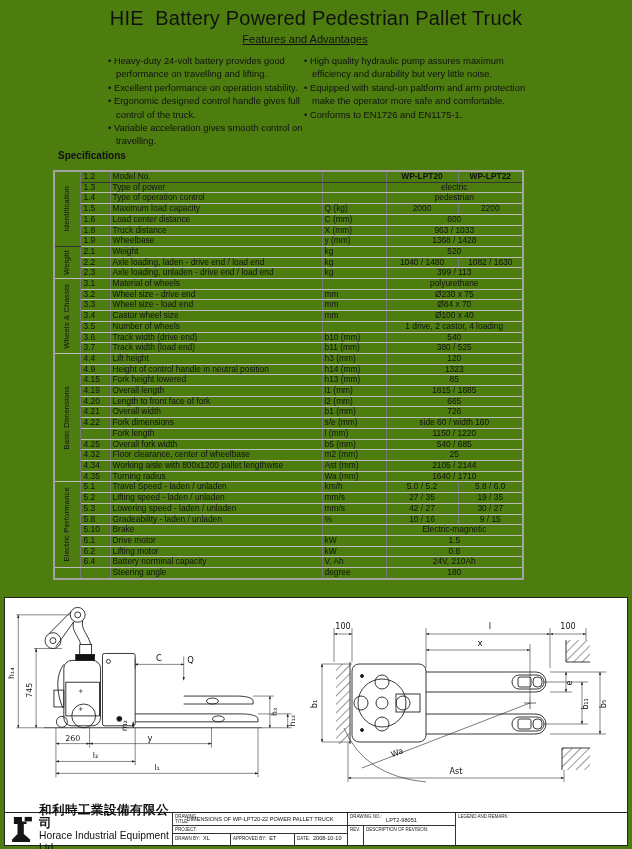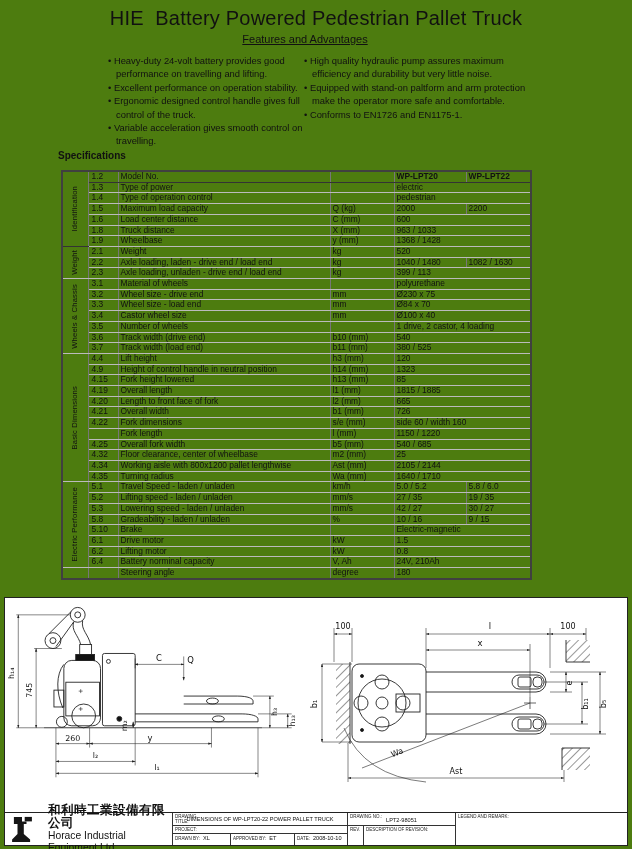--- a/index.html
+++ b/index.html
@@ -11,39 +11,39 @@
   .features-heading{position:absolute;top:33px;left:30px;width:550px;text-align:center;font-size:11px;font-weight:400;text-decoration:underline}
 
   .fcol{position:absolute;font-size:9.4px;line-height:13.4px}
   .fcol-left{left:108px;top:54px;width:198px}
   .fcol-right{left:304px;top:54px;width:226px}
   .feature-item{padding-left:8px;text-indent:-8px}
   .feature-item::before{content:"• "}
 
   .specs-heading{position:absolute;left:58px;top:150px;font-size:10px;font-weight:700}
 
-  table.spec-table{position:absolute;left:61px;top:170px;border-collapse:collapse;table-layout:fixed;width:469px;font-size:8.4px;border:2px solid #404040}
+  table.spec-table{position:absolute;left:53px;top:170px;border-collapse:collapse;table-layout:fixed;width:469px;font-size:8.4px;border:2px solid #a3a3a3}
   .spec-table td{border-top:1px solid #bbb;border-bottom:1px solid #bbb;border-left:1px solid #777;border-right:1px solid #777;height:9.8px;line-height:9.7px;padding:0 2px;overflow:hidden;white-space:nowrap}
   .spec-table tr.group-start td{border-top:1.6px solid #333}
   .spec-table tr:first-child td{border-bottom:1.6px solid #333}
   .spec-table td.gcell{padding:0;text-align:center;vertical-align:middle}
   .vert{writing-mode:vertical-rl;transform:rotate(180deg);margin:0 auto;white-space:nowrap;font-size:7.6px;letter-spacing:.2px}
   .spec-table td.ref{padding-left:3px}
-  .spec-table td.val{text-align:left}
+  .spec-table td.val{text-align:center}
   .spec-table td.bold{font-weight:700}
 
   .drawing-frame{position:absolute;left:4px;top:597px;width:624px;height:249px;border:1.5px solid #222;background:#fff}
   .side-view{position:absolute;left:2px;top:1px;width:292px;height:210px}
   .top-view{position:absolute;left:293px;top:8px;width:327px;height:200px}
   svg text{font-family:"DejaVu Sans","Liberation Sans",sans-serif;font-size:8px;fill:#111}
   svg .big{font-size:8.5px}
 
   .title-block{position:absolute;left:0;right:0;bottom:0;height:33px;border-top:1.4px solid #222;font-size:4.5px}
   .tb-cell{position:absolute;top:0;bottom:0;border-right:1px solid #333}
-  .tb-logo{left:0;width:168px;display:flex;align-items:center;gap:14px;padding-left:5px}
+  .tb-logo{left:0;width:168px;display:flex;align-items:center;gap:5px;padding-left:5px}
   .logo-icon{width:24px;height:27px;flex:0 0 auto}
   .tb-names .cn{font-size:12.5px;font-weight:700;line-height:13px;letter-spacing:.5px}
   .tb-names .en{font-size:10.3px;line-height:12px}
   .tb-title{left:168px;width:175px}
   .tb-no{left:343px;width:108px}
   .tb-legend{left:451px;right:0;border-right:none;padding:1px 2px}
   .tb-row{position:relative;border-bottom:1px solid #333;overflow:hidden}
   .tb-row:last-child{border-bottom:none}
   .r-h13{height:13px}.r-h8{height:8px}.r-h11{height:11px}.r-h19{height:19px}
   .lbl{color:#222;font-size:4.5px;vertical-align:top}

